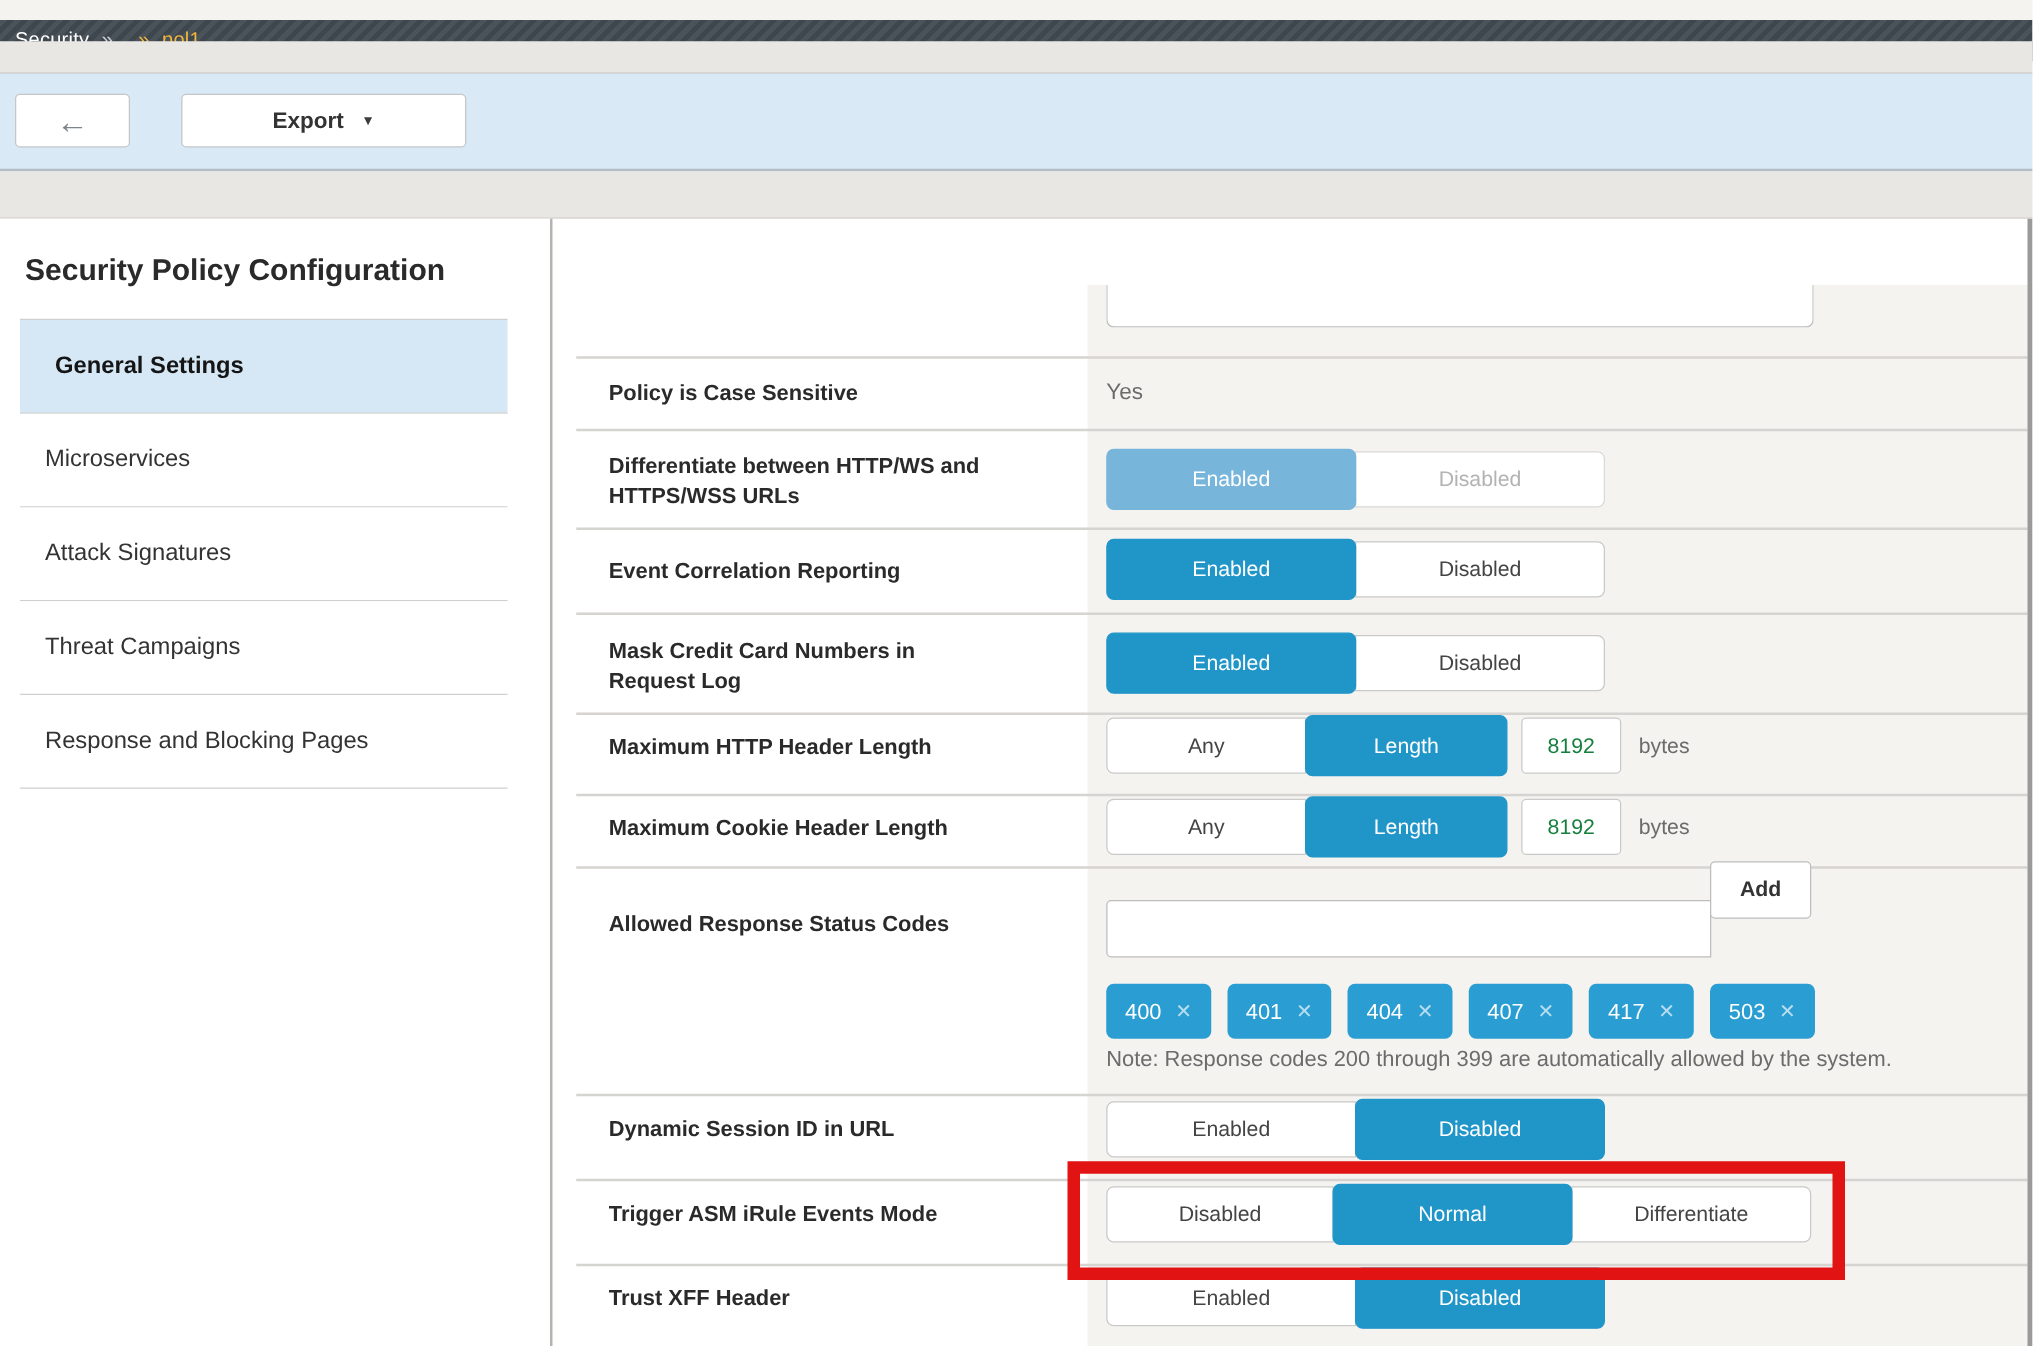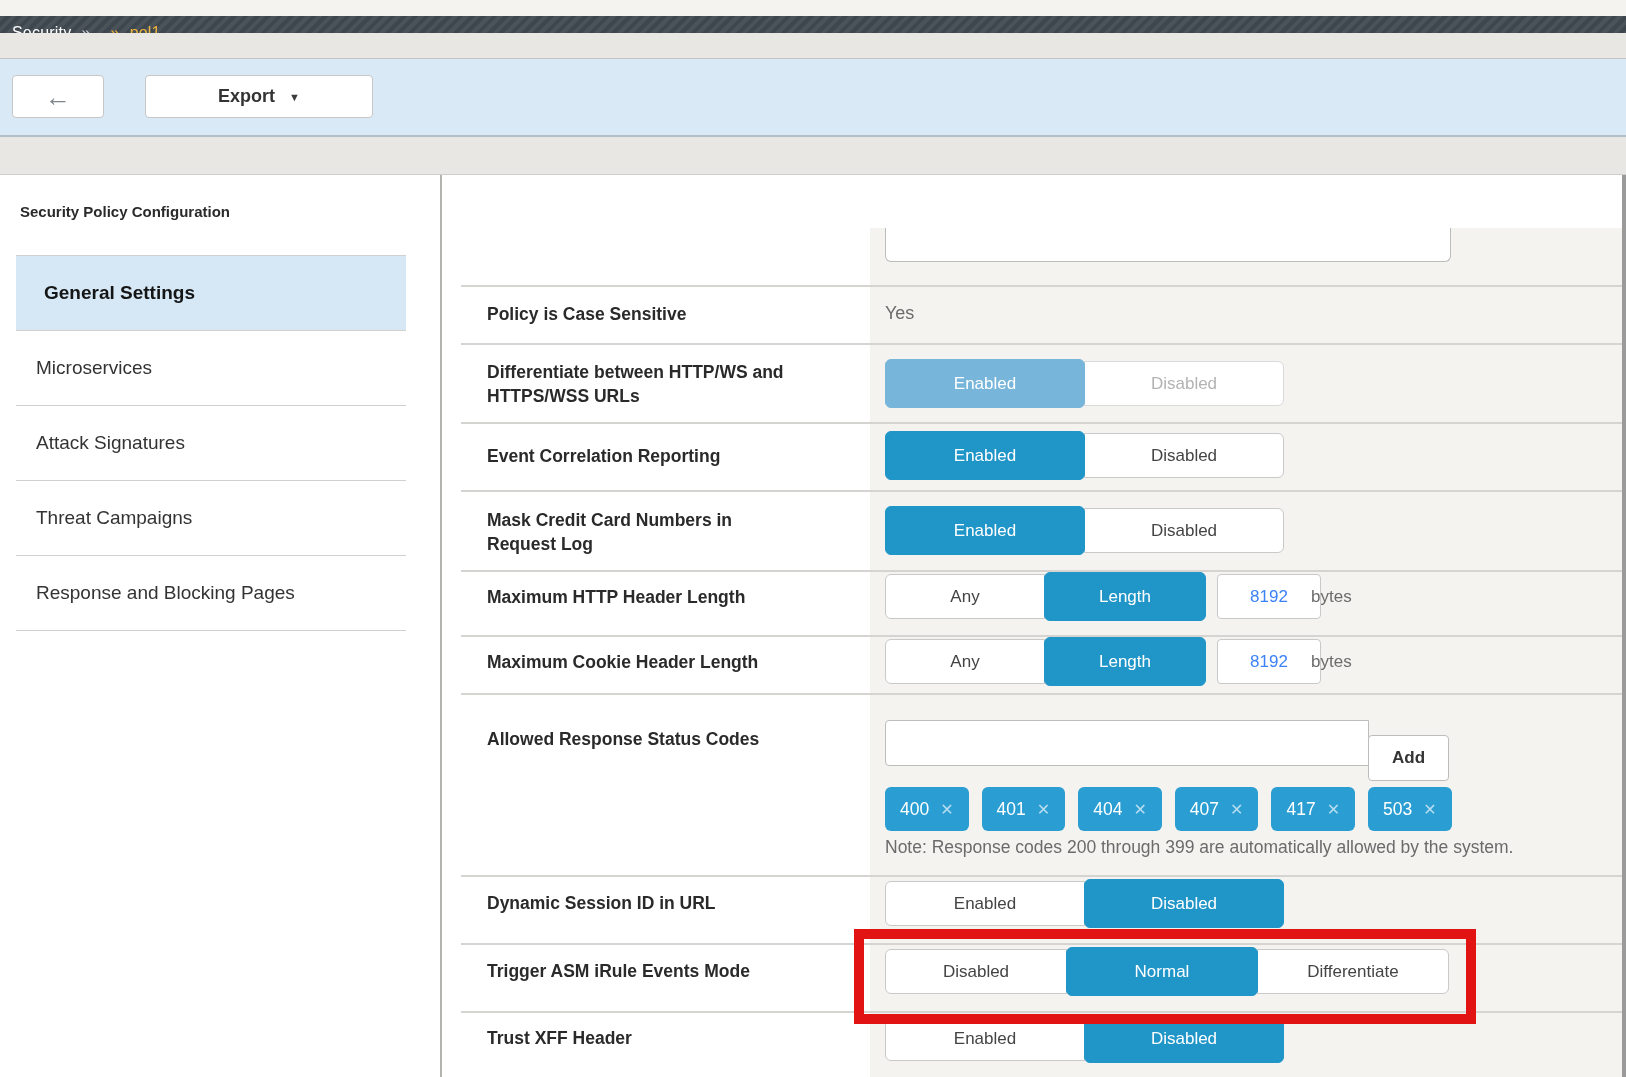--- a/index.html
+++ b/index.html
@@ -35,21 +35,21 @@
     display:flex; align-items:center; justify-content:center; gap:14px; cursor:pointer;margin-left:24px;
   }
   .btn-export .caret { font-size:11px; color:#3c3c3c; }
 
   
   .content { position:absolute; left:0; top:175px; width:1626px; height:902px; background:#ffffff; }
   .right-edge { position:absolute; right:0; top:0; width:4px; height:902px; background:#9a9a9a; }
 
   
   .sidebar { position:absolute; left:0; top:0; width:440px; height:902px; background:#ffffff; }
-  .sidebar-title { position:absolute; left:20px; top:28px; font-size:15px; font-weight:bold; color:#2a2a2a; }
+  .sidebar-title { position:absolute; left:20px; top:28px; font-size:24px; font-weight:bold; color:#2a2a2a; }
   .nav { position:absolute; left:16px; top:80px; width:390px; border-top:1px solid #d2d0cd; }
   .nav-item {
     height:75px; display:flex; align-items:center; padding-left:20px;
     font-size:19px; color:#333333; border-bottom:1px solid #d2d0cd;
     background:#ffffff; cursor:pointer;
   }
   .nav-item.selected { background:#d6e8f5; font-weight:bold; color:#151515;padding-left:28px; }
   .vdivider { position:absolute; left:440px; top:0; width:2px; height:902px; background:#b5b3b0; }
 
   
@@ -69,22 +69,22 @@
   .seg button:first-child { border-radius:6px 0 0 6px; margin-left:0; }
   .seg button:last-child { border-radius:0 6px 6px 0; }
   .seg button.on {
     background:#2095c8; color:#ffffff; border-color:#2095c8;
     border-radius:6px; height:49px; margin-top:-2px; position:relative; z-index:2;
   }
   .seg.muted button.on { background:#77b5da; border-color:#77b5da; }
   .seg.muted button.off { color:#b3b3b3; border-color:#d9d9d9; }
 
   .num-input {
-    position:absolute; width:104px; height:45px; border:1px solid #c9c9c9; border-radius:4px;
-    background:#ffffff; font-family:inherit; font-size:17px; color:#3b82f6; text-align:center;
+    position:absolute; width:80px; height:45px; border:1px solid #c9c9c9; border-radius:4px;
+    background:#ffffff; font-family:inherit; font-size:17px; color:#15803d; text-align:center;
   }
   .unit { position:absolute; font-size:17px; color:#6b6b6b; }
 
   
   .codes-input {
     position:absolute; left:443px; width:484px; height:46px;
     border:1px solid #bdbdbd; border-radius:4px 0 0 4px; background:#ffffff;
     font-family:inherit; font-size:17px; color:#444; padding:0 12px;
   }
   .btn-add {
@@ -208,21 +208,21 @@
     <div class="row-label" style="top:475px">Maximum Cookie Header Length</div>
     <div class="seg" style="left:443px; top:464px">
       <button style="width:160px">Any</button>
       <button class="on" style="width:162px">Length</button>
     </div>
     <input class="num-input" style="left: 775px; top: 464px;" value="8192">
     <div class="unit" style="left:869px; top:477px">bytes</div>
 
     <div class="row-label" style="top:552px">Allowed Response Status Codes</div>
     <input class="codes-input" style="top: 545px;" value="">
-    <button class="btn-add" style="top:560px">Add</button>
+    <button class="btn-add" style="top:514px">Add</button>
     <div class="chips" style="top:612px">
       <span class="chip">
         <span>400</span>
         <span class="chip-x">✕</span>
       </span>
       <span class="chip">
         <span>401</span>
         <span class="chip-x">✕</span>
       </span>
       <span class="chip">

